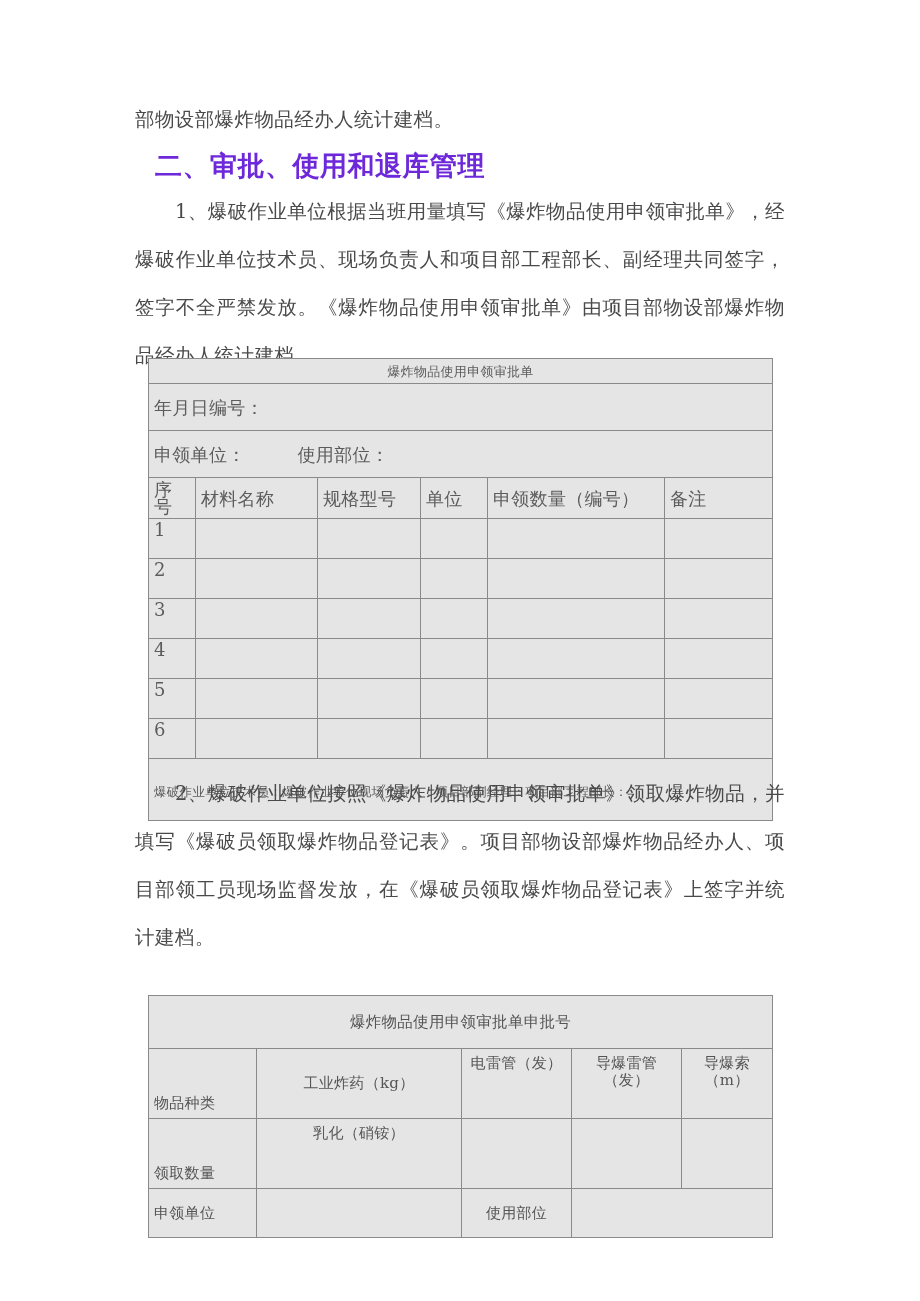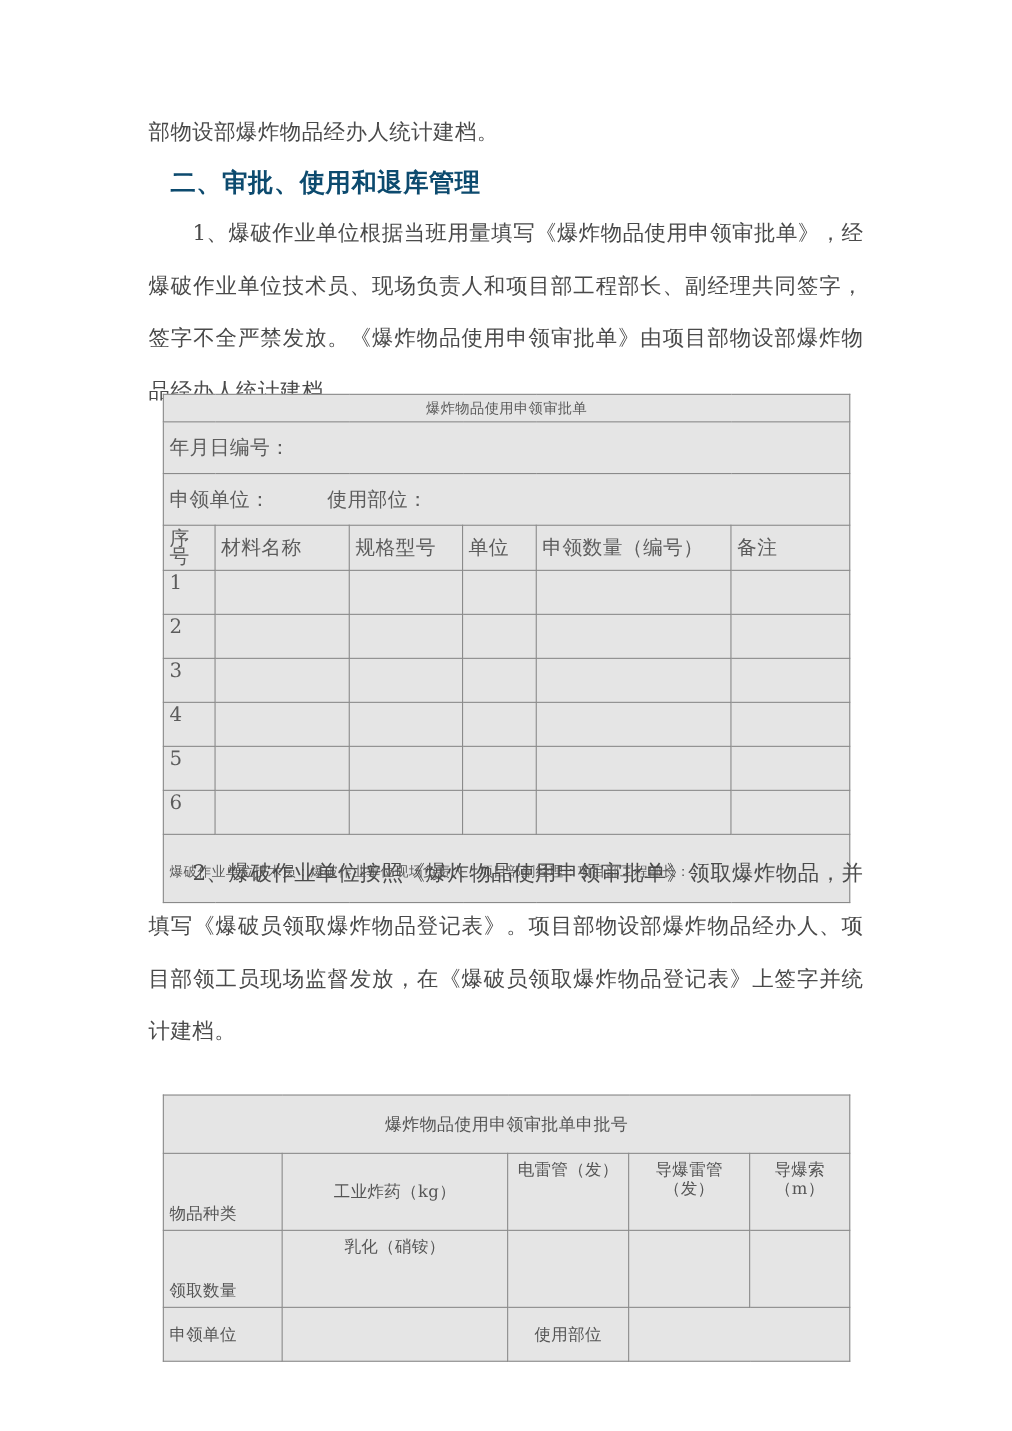--- a/index.html
+++ b/index.html
@@ -40,23 +40,23 @@
     margin: 0;
     white-space: pre-wrap;
   }
   .para.indent {
     text-indent: 40px;
   }
 
   
   .heading {
     font-family: "Liberation Sans", "DejaVu Sans", sans-serif;
-    font-size: 23px;
+    font-size: 27px;
     font-weight: bold;
-    color: #0c4a6e;
+    color: #6d28d9;
     line-height: 44px;
     margin: 0;
     padding-left: 20px;
     letter-spacing: 0.5px;
   }
 
   
   table.doc-table {
     border-collapse: collapse;
     table-layout: fixed;

